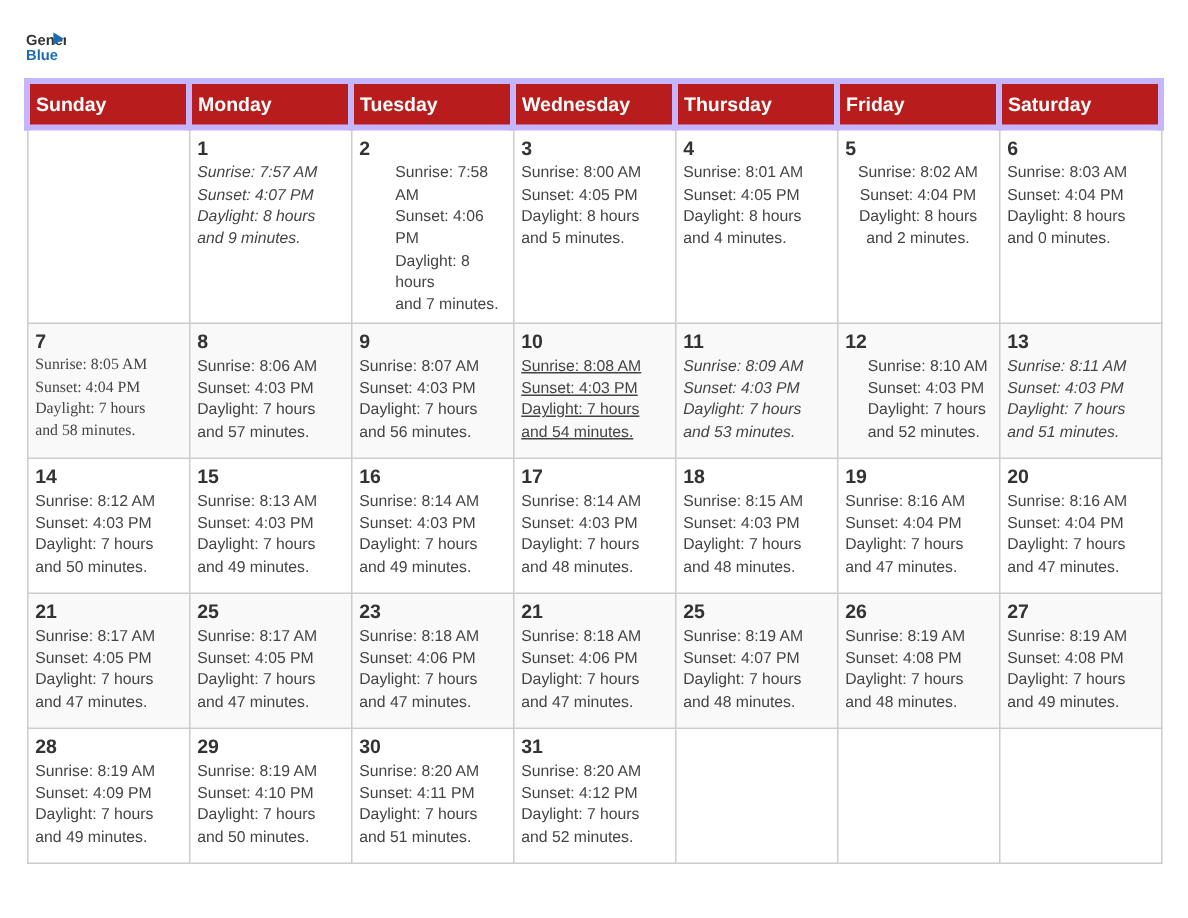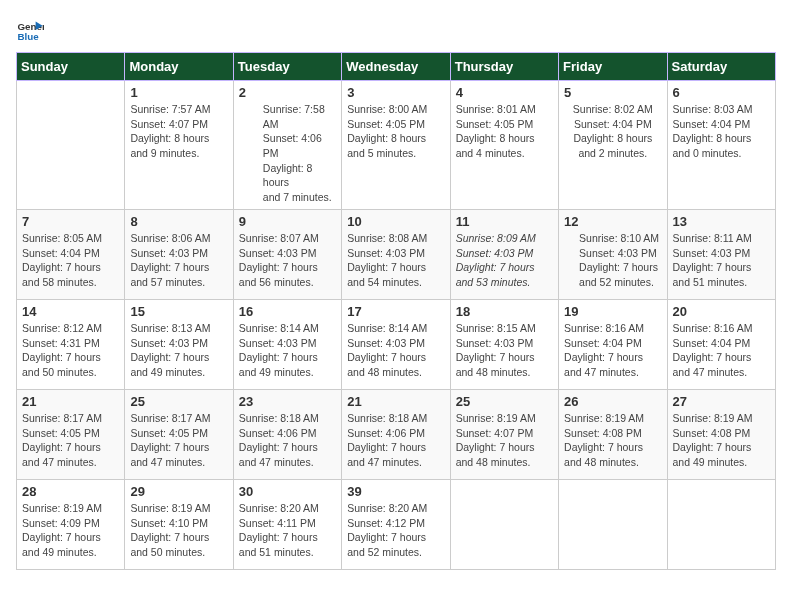--- a/index.html
+++ b/index.html
@@ -46,27 +46,27 @@
     .location {
       font-size: 16px;
       color: #555;
     }
     table {
       width: 100%;
       border-collapse: collapse;
       table-layout: fixed;
     }
     thead tr th {
-      background-color: #14532d;
+      background-color: #b91c1c;
       color: #fff;
       font-size: 13px;
       font-weight: bold;
       padding: 6px 4px;
       text-align: left;
-      border: 1px solid #c4b5fd;
+      border: 4px solid #c4b5fd;
       margin-left: 37px;
     }
     tbody tr td {
       vertical-align: top;
       border: 1px solid #ccc;
       padding: 4px 5px;
       height: 90px;
       font-size: 11px;
       color: #333;
       background: #fff;
@@ -119,21 +119,21 @@
         <th>Thursday</th>
         <th>Friday</th>
         <th>Saturday</th>
       </tr>
   </thead>
   <tbody id="calendar-body">
   <tr>
         <td class="empty-cell"></td>
         <td>
           <span class="day-num">1</span>
-          <div class="day-info" style="white-space: pre-line;">Sunrise: 7:57 AM
+          <div class="day-info" style="white-space: pre-line; font-style: italic;">Sunrise: 7:57 AM
 Sunset: 4:07 PM
 Daylight: 8 hours
 and 9 minutes.</div>
         </td>
         <td>
           <span class="day-num">2</span>
           <div class="day-info" style="white-space: pre-line; margin-left: 24px;">Sunrise: 7:58 AM
 Sunset: 4:06 PM
 Daylight: 8 hours
 and 7 minutes.</div>
@@ -163,73 +163,73 @@
           <span class="day-num">6</span>
           <div class="day-info" style="white-space: pre-line;">Sunrise: 8:03 AM
 Sunset: 4:04 PM
 Daylight: 8 hours
 and 0 minutes.</div>
         </td>
       </tr>
       <tr>
         <td>
           <span class="day-num">7</span>
-          <div class="day-info" style="white-space: pre-line;">Sunrise: 8:05 AM
+          <div class="day-info" style="white-space: pre-line; font-family: Liberation Serif, serif;">Sunrise: 8:05 AM
 Sunset: 4:04 PM
 Daylight: 7 hours
 and 58 minutes.</div>
         </td>
         <td>
           <span class="day-num">8</span>
           <div class="day-info" style="white-space: pre-line;">Sunrise: 8:06 AM
 Sunset: 4:03 PM
 Daylight: 7 hours
 and 57 minutes.</div>
         </td>
         <td>
           <span class="day-num">9</span>
           <div class="day-info" style="white-space: pre-line;">Sunrise: 8:07 AM
 Sunset: 4:03 PM
 Daylight: 7 hours
 and 56 minutes.</div>
         </td>
         <td>
           <span class="day-num">10</span>
-          <div class="day-info" style="white-space: pre-line;">Sunrise: 8:08 AM
+          <div class="day-info" style="white-space: pre-line; text-decoration: underline;">Sunrise: 8:08 AM
 Sunset: 4:03 PM
 Daylight: 7 hours
 and 54 minutes.</div>
         </td>
         <td>
           <span class="day-num">11</span>
           <div class="day-info" style="white-space: pre-line; font-style: italic;">Sunrise: 8:09 AM
 Sunset: 4:03 PM
 Daylight: 7 hours
 and 53 minutes.</div>
         </td>
         <td>
           <span class="day-num">12</span>
           <div class="day-info" style="white-space: pre-line; margin-left: 15px;">Sunrise: 8:10 AM
 Sunset: 4:03 PM
 Daylight: 7 hours
 and 52 minutes.</div>
         </td>
         <td>
           <span class="day-num">13</span>
-          <div class="day-info" style="white-space: pre-line;">Sunrise: 8:11 AM
+          <div class="day-info" style="white-space: pre-line; font-style: italic;">Sunrise: 8:11 AM
 Sunset: 4:03 PM
 Daylight: 7 hours
 and 51 minutes.</div>
         </td>
       </tr>
       <tr>
         <td>
           <span class="day-num">14</span>
           <div class="day-info" style="white-space: pre-line;">Sunrise: 8:12 AM
-Sunset: 4:31 PM
+Sunset: 4:03 PM
 Daylight: 7 hours
 and 50 minutes.</div>
         </td>
         <td>
           <span class="day-num">15</span>
           <div class="day-info" style="white-space: pre-line;">Sunrise: 8:13 AM
 Sunset: 4:03 PM
 Daylight: 7 hours
 and 49 minutes.</div>
         </td>
@@ -336,21 +336,21 @@
 and 50 minutes.</div>
         </td>
         <td>
           <span class="day-num">30</span>
           <div class="day-info" style="white-space: pre-line;">Sunrise: 8:20 AM
 Sunset: 4:11 PM
 Daylight: 7 hours
 and 51 minutes.</div>
         </td>
         <td>
-          <span class="day-num">39</span>
+          <span class="day-num">31</span>
           <div class="day-info" style="white-space: pre-line;">Sunrise: 8:20 AM
 Sunset: 4:12 PM
 Daylight: 7 hours
 and 52 minutes.</div>
         </td>
         <td class="empty-cell"></td>
         <td class="empty-cell"></td>
         <td class="empty-cell"></td>
       </tr>
     </tbody>

